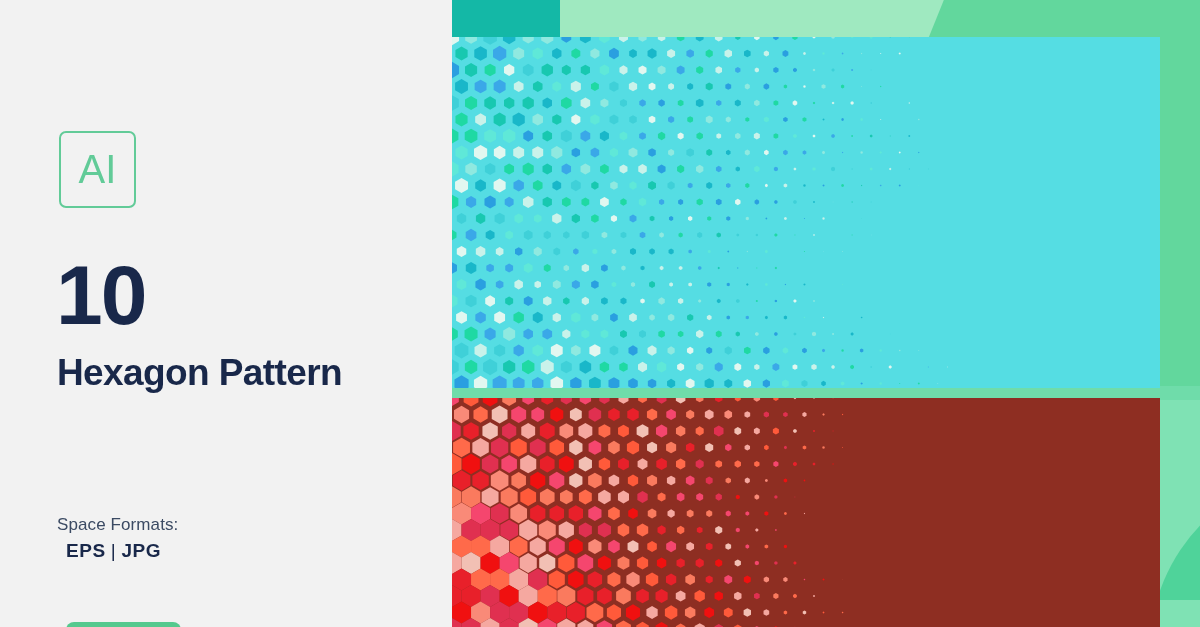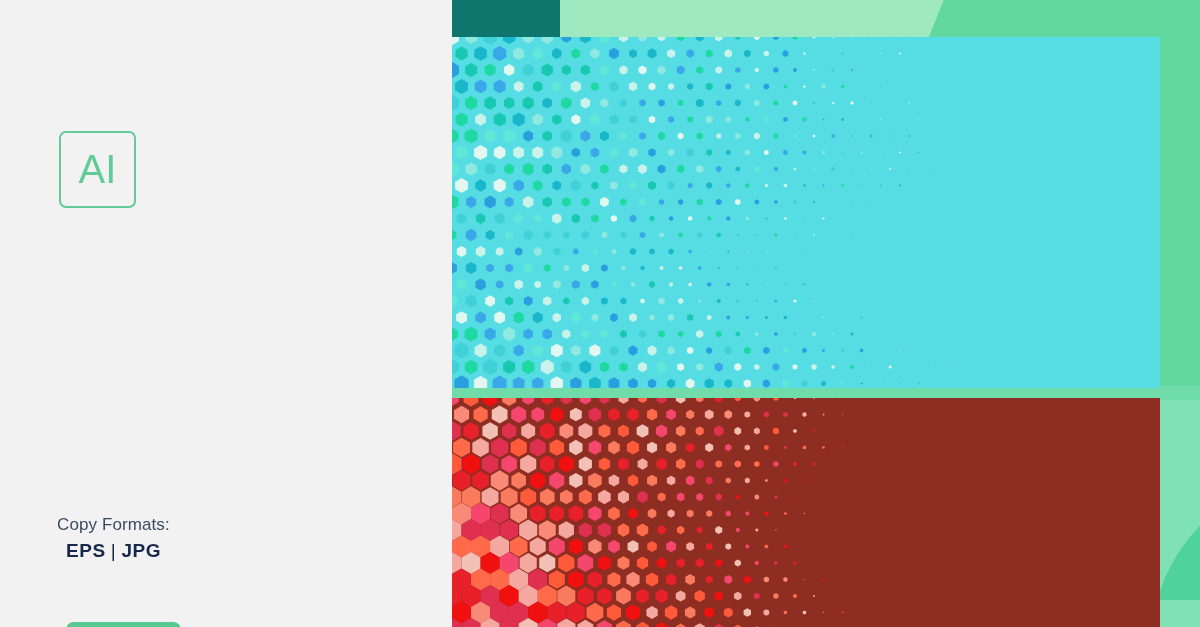--- a/index.html
+++ b/index.html
@@ -2,21 +2,21 @@
 <html><head>
 <meta charset="utf-8">
 <style>
   * { margin:0; padding:0; box-sizing:border-box; }
   html,body { width:1200px; height:627px; overflow:hidden; }
   body {
     background:#f2f2f2;
     font-family:"Liberation Sans", sans-serif;
     position:relative;
   }
-  #stage { position:absolute; inset:0; width:1200px; height:627px; overflow:hidden; background:#0f766e; }
+  #stage { position:absolute; inset:0; width:1200px; height:627px; overflow:hidden; background:#14b8a6; }
 
   
   .deco { position:absolute; }
   #deco-light-green {
     top:-150px; left:560px; width:900px; height:640px;
     background:#9fe9c0;
     border-radius:0 0 0 340px;
   }
   #deco-mid-green {
     top:-40px; left:960px; width:420px; height:500px;
@@ -1092,24 +1092,26 @@
         <path d="M390.96 247.28L390.96 247.72L390.58 247.94L390.19 247.72L390.19 247.28L390.58 247.06Z" fill="#ff5a3a"></path>
       </svg>
   </div>
 
   <div id="left-col">
 
     <div id="ai-badge">
       <span id="ai-badge-label">AI</span>
     </div>
 
-
-
-
-    <div id="formats-label">Copy Formats:</div>
+    <div id="count-number">10</div>
+
+    <div id="title">Hexagon Pattern</div>
+
+
+    <div id="formats-label">Space Formats:</div>
 
     <div id="formats-value">
       <span>EPS</span><span class="sep">|</span><span>JPG</span>
     </div>
 
     <div id="cta-button"></div>
   </div>
 
 </div>
 

